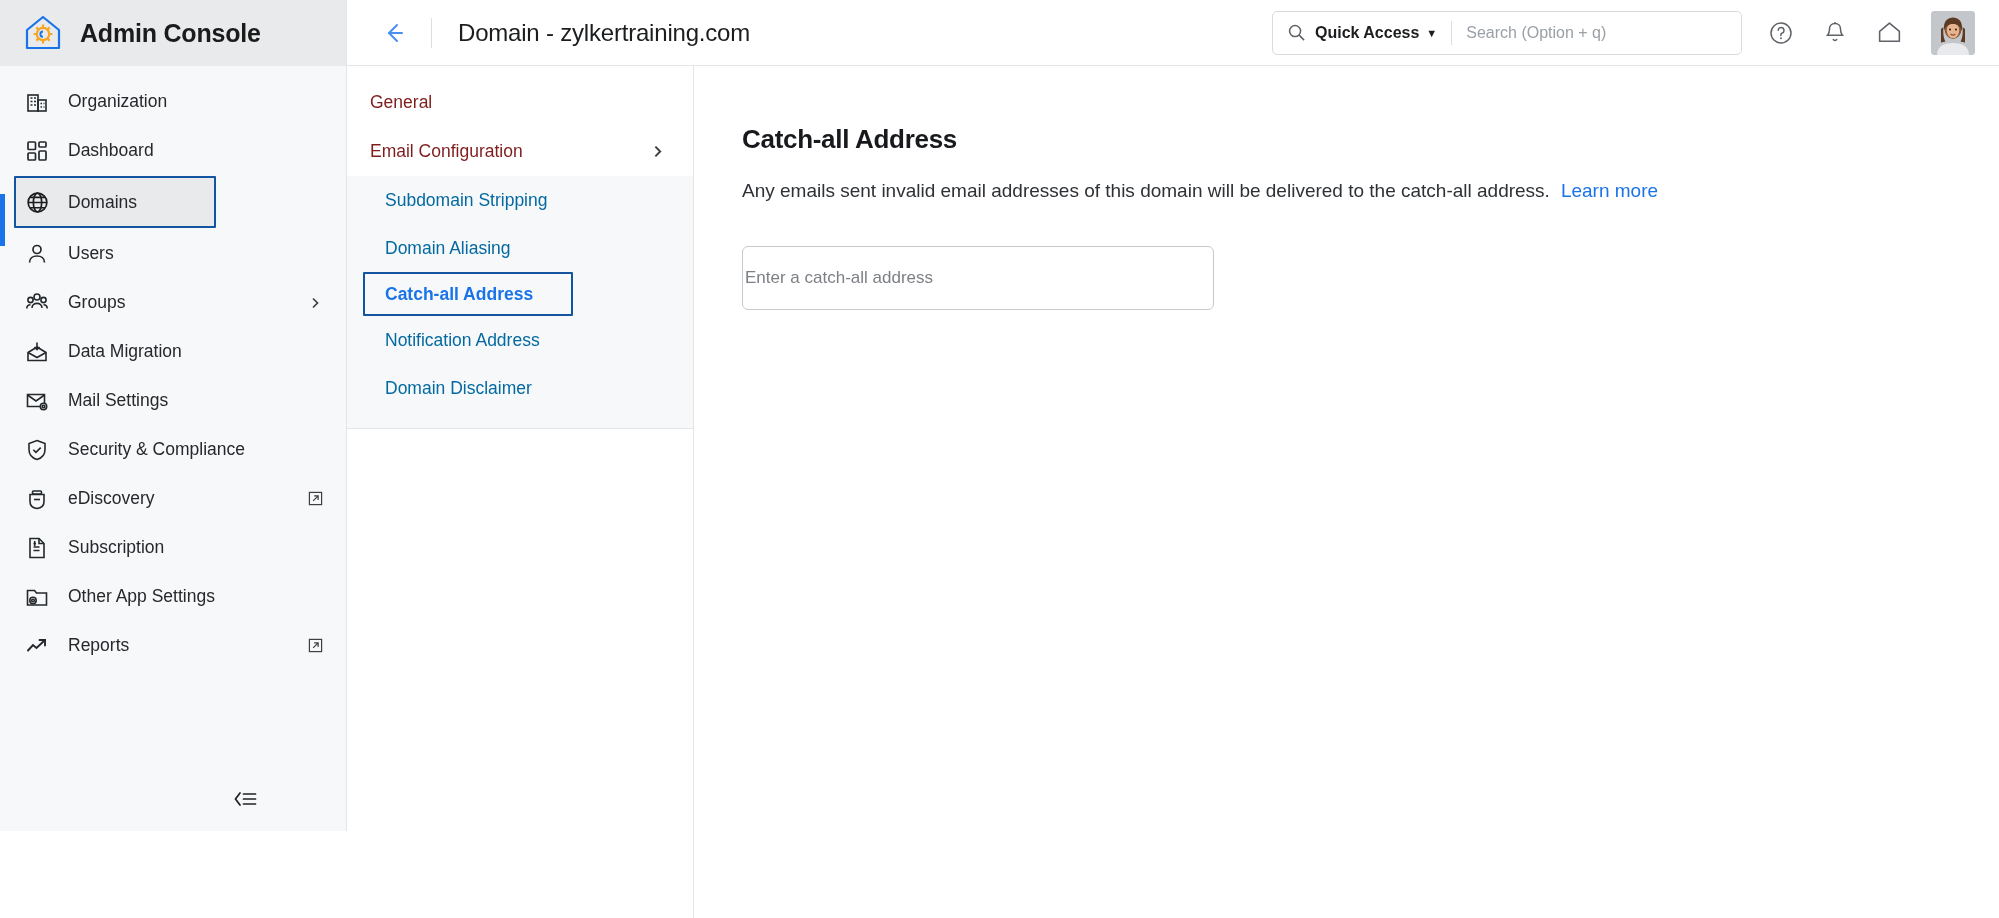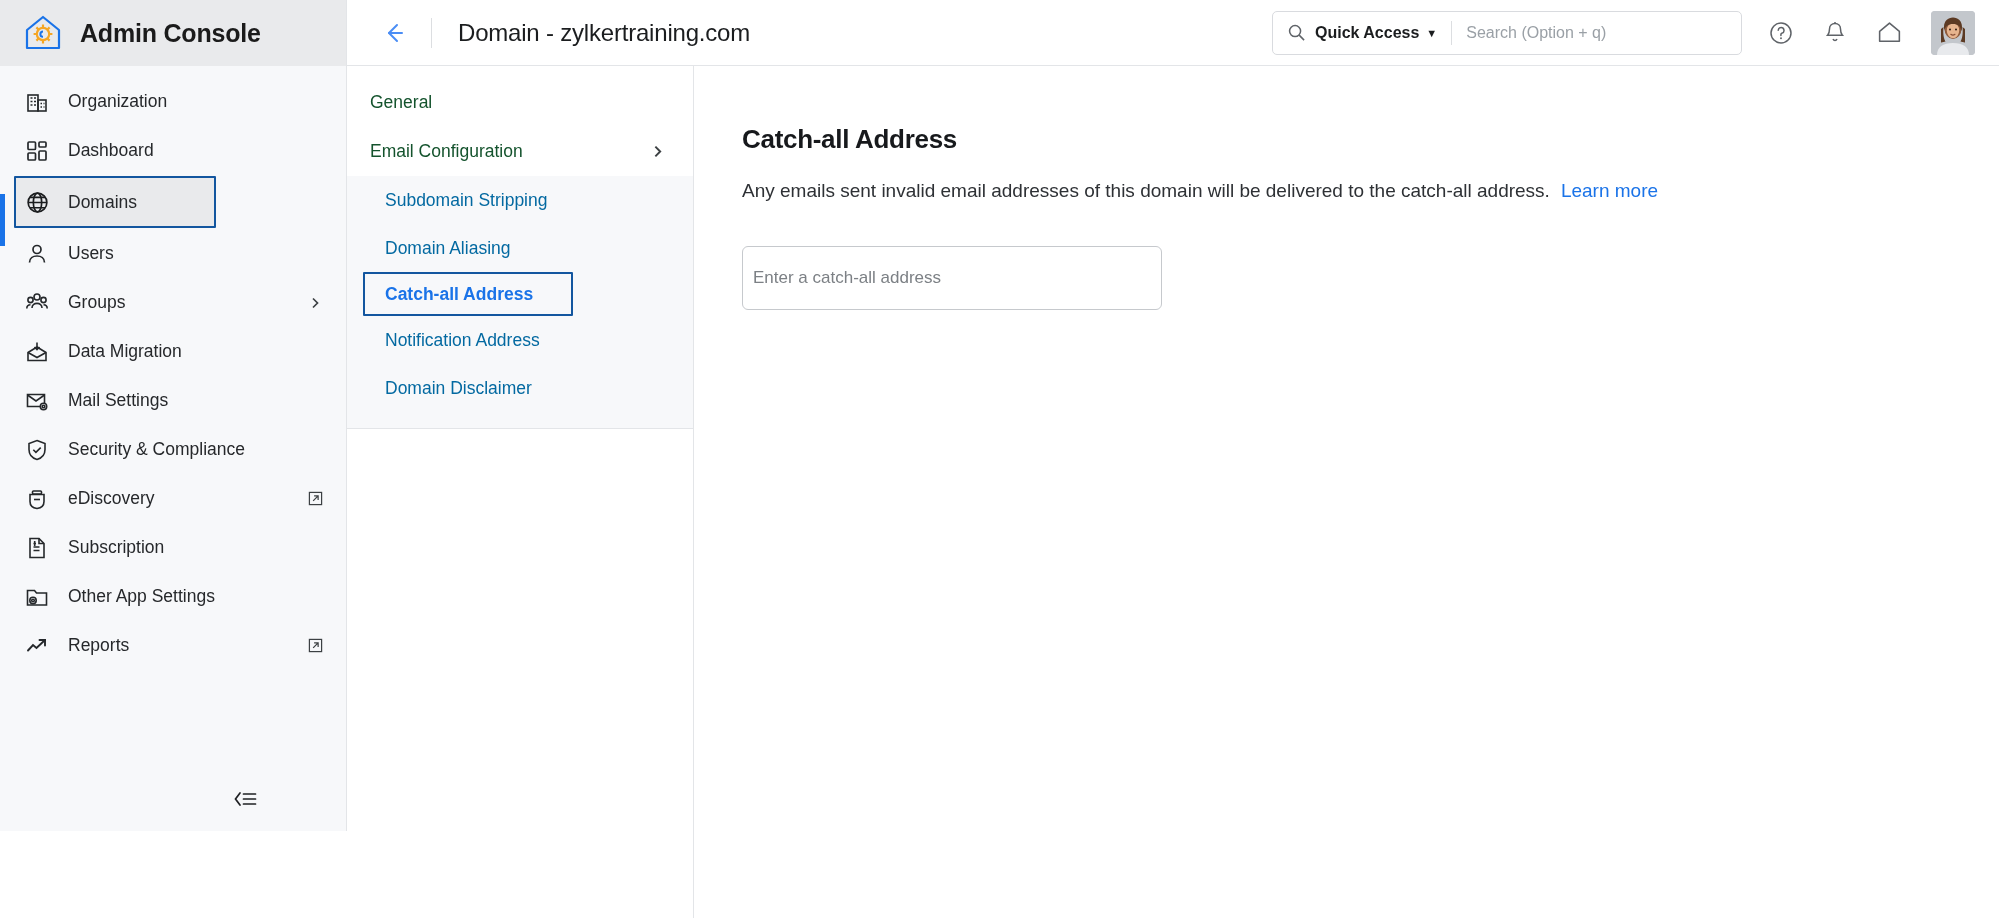--- a/index.html
+++ b/index.html
@@ -151,21 +151,21 @@
     background: #ffffff;
     border-right: 1px solid #e3e5e8;
     display: flex; flex-direction: column;
     position: relative;
   }
   .subnav-inner { padding-top: 12px; }
   .sub-item {
     display: flex; align-items: center;
     height: 49px;
     padding: 0 28px 0 23px;
-    font-size: 17.5px; color: #14532d;
+    font-size: 17.5px; color: #7f1d1d;
     cursor: pointer; position: relative;
   }
   .sub-item .sub-label { flex: 1 1 auto; }
   .sub-item .sub-chev { display:flex; color:#3c4043; }
   .sub-item.active-parent {
     background: #0f68e0; color: #ffffff;
   }
   .sub-item.active-parent .sub-chev { color: #ffffff; }
   .sub-child {
     display: flex; align-items: center;
@@ -199,24 +199,24 @@
   }
   .content-desc {
     font-size: 19px; color: #2e3135; line-height: 1.5;
   }
   .learn-more {
     color: #1a73e8; text-decoration: none; margin-left: 11px;
     cursor: pointer;
   }
   .catchall-input {
     margin-top: 40px;
-    width: 420px; height: 64px;
+    width: 472px; height: 64px;
     border: 1px solid #c6c9cd;
     border-radius: 6px;
-    padding: 0 10px;
+    padding: 0 2px;
     font-size: 17px;
     color: #25282b;
     font-family: "Liberation Sans", sans-serif;
     outline: none;
     background: #fff;
     display: block;
   }
   .catchall-input::placeholder { color: #7c8085; }
 
   

